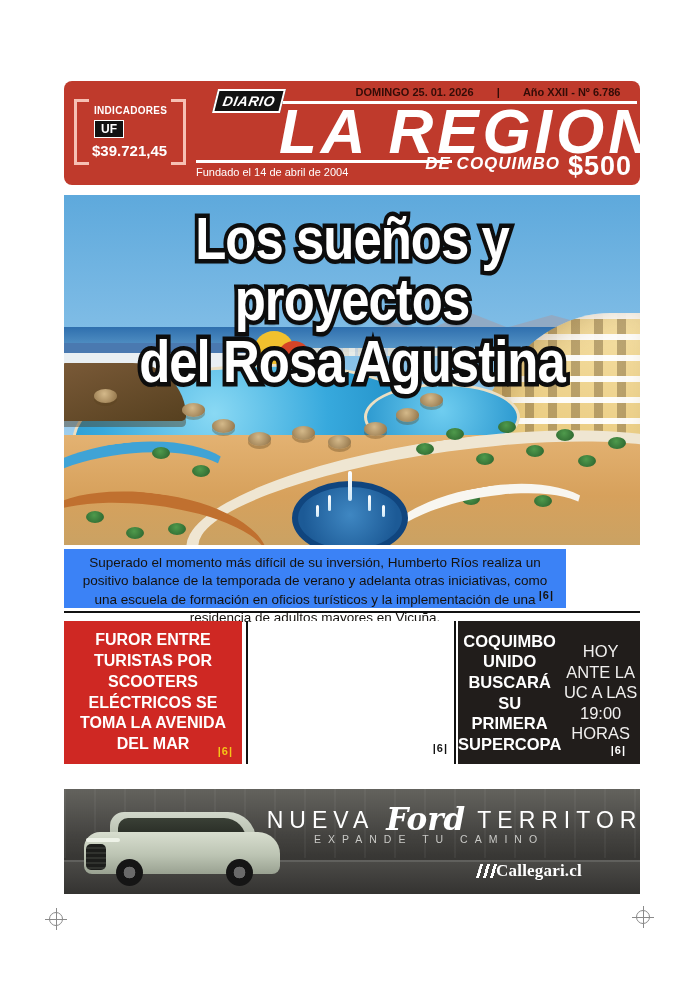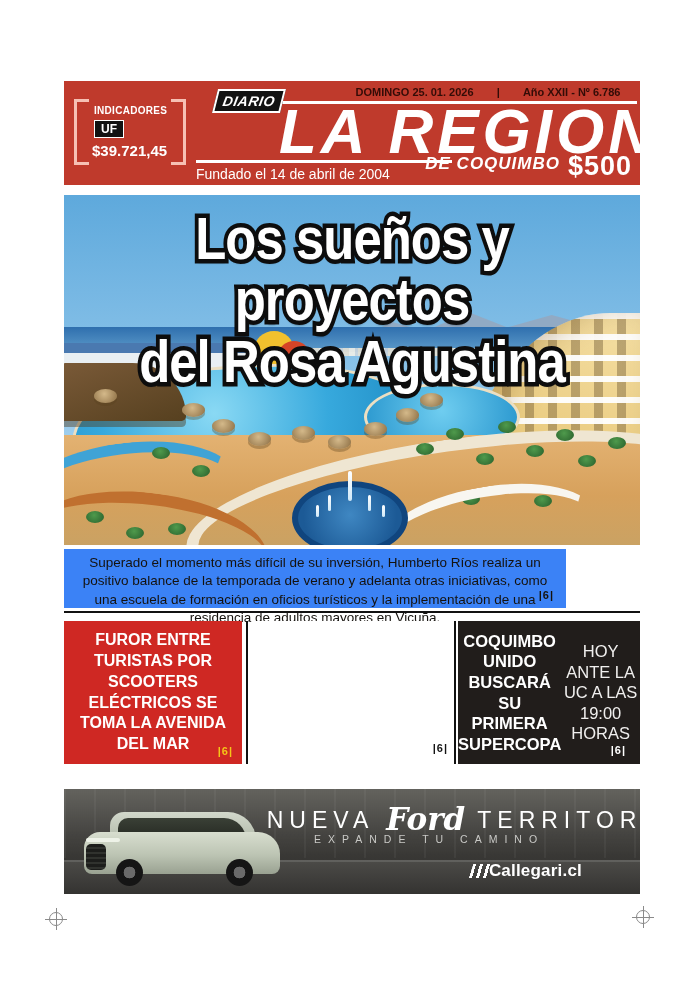--- a/index.html
+++ b/index.html
@@ -1,31 +1,31 @@
 <!DOCTYPE html>
 <html><head>
 <meta charset="utf-8">
 <style>
   html,body{margin:0;padding:0;background:#fff;}
   .page{position:relative;width:696px;height:984px;background:#ffffff;overflow:hidden;
         font-family:"Liberation Sans",sans-serif;}
 
   
-  .masthead{position:absolute;left:64px;top:81px;width:576px;height:104px;background:#bf3a2c;}
+  .masthead{position:absolute;left:64px;top:81px;width:576px;height:104px;background:#bf3a2c;border-radius:8px;}
   .mh-toprow{position:absolute;left:280px;top:5px;right:8px;display:flex;justify-content:space-around;
              align-items:center;font-size:11px;font-weight:bold;color:#330c07;}
   .mh-line-a{position:absolute;left:212px;top:20px;right:3px;height:3px;background:#fff;}
   .diario-box{position:absolute;left:151px;top:8px;width:64px;height:20px;background:#121212;
               border:2px solid #fff;transform:skewX(-14deg);display:flex;align-items:center;justify-content:center;}
   .diario-box span{color:#fff;font-weight:bold;font-style:italic;font-size:14px;transform:skewX(4deg);letter-spacing:.5px;}
   .mh-title{position:absolute;left:176px;top:20px;width:456px;text-align:center;color:#fff;
             font-weight:bold;font-style:italic;font-size:62px;letter-spacing:4px;line-height:1;
             transform:scale(1,1.02);white-space:nowrap;}
   .mh-line-b{position:absolute;left:132px;top:79px;width:256px;height:3px;background:#fff;}
-  .mh-founded{position:absolute;left:132px;top:85px;color:#fff;font-size:14px;}
+  .mh-founded{position:absolute;left:132px;top:85px;color:#fff;font-size:11px;}
   .mh-sub{position:absolute;left:300px;top:73px;width:196px;text-align:right;color:#fff;
           font-weight:bold;font-style:italic;font-size:17px;letter-spacing:1px;}
   .mh-price{position:absolute;right:8px;top:70px;color:#fff;font-weight:bold;font-size:27px;letter-spacing:1px;}
   .indicators{position:absolute;left:10px;top:18px;width:112px;height:66px;}
   .bracket{position:absolute;top:0;bottom:0;width:12px;border:3px solid rgba(255,216,205,.85);}
   .bracket.l{left:0;border-right:none;}
   .bracket.r{right:0;border-left:none;}
   .ind-label{position:absolute;left:20px;top:6px;color:#fff;font-weight:bold;font-size:10px;letter-spacing:.3px;}
   .uf-box{position:absolute;left:20px;top:21px;width:28px;height:16px;background:#121212;border:1px solid #fff;
           color:#fff;font-weight:bold;font-size:12px;display:flex;align-items:center;justify-content:center;}
@@ -130,21 +130,21 @@
     background:repeating-linear-gradient(180deg,#1c1d1b 0 3px,#30322e 3px 5px);}
   .suv-light{position:absolute;bottom:44px;left:2px;width:34px;height:4px;background:#eef2e8;border-radius:2px;}
   .suv-wheel{position:absolute;bottom:0;width:27px;height:27px;border-radius:50%;
     background:radial-gradient(circle,#6a6a6a 0 30%,#151515 32%);}
   .ad-row1{position:absolute;left:232px;right:6px;top:10px;display:flex;align-items:baseline;
     justify-content:center;gap:12px;color:#fff;white-space:nowrap;}
   .ad-intro,.ad-model{font-size:23px;letter-spacing:6px;font-weight:normal;}
   .ad-brand{font-family:"DejaVu Serif",serif;font-style:italic;font-weight:bold;font-size:31px;position:relative;top:2px;}
   .ad-tagline{position:absolute;left:250px;right:6px;top:44px;text-align:left;color:#c9c9c6;
     font-size:10.5px;letter-spacing:7px;white-space:nowrap;}
-  .ad-dealer{position:absolute;right:58px;bottom:13px;display:flex;align-items:center;color:#fff;}
+  .ad-dealer{position:absolute;right:58px;bottom:13px;display:flex;align-items:center;color:#fff;font-family:Liberation Serif, serif;}
   .dealer-icon{width:18px;height:14px;transform:skewX(-18deg);
     background:repeating-linear-gradient(90deg,#fff 0 3px,transparent 3px 7px);}
   .dealer-name{font-weight:bold;font-size:17px;letter-spacing:.2px;}
 
   
   .regmark{position:absolute;width:12px;height:12px;border:1px solid #8a8a8a;border-radius:50%;}
   .regmark::before{content:"";position:absolute;left:50%;top:-5px;bottom:-5px;width:1px;background:#8a8a8a;}
   .regmark::after{content:"";position:absolute;top:50%;left:-5px;right:-5px;height:1px;background:#8a8a8a;}
 </style>
 </head>

